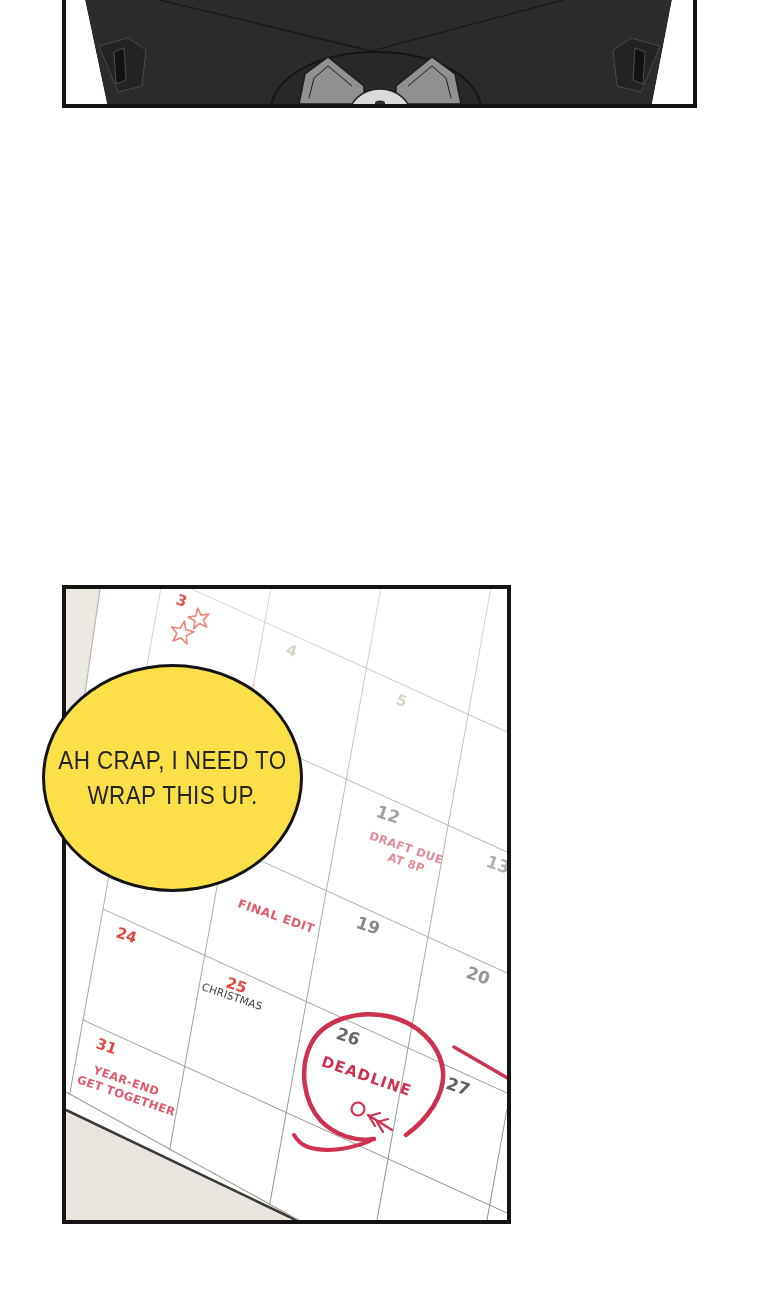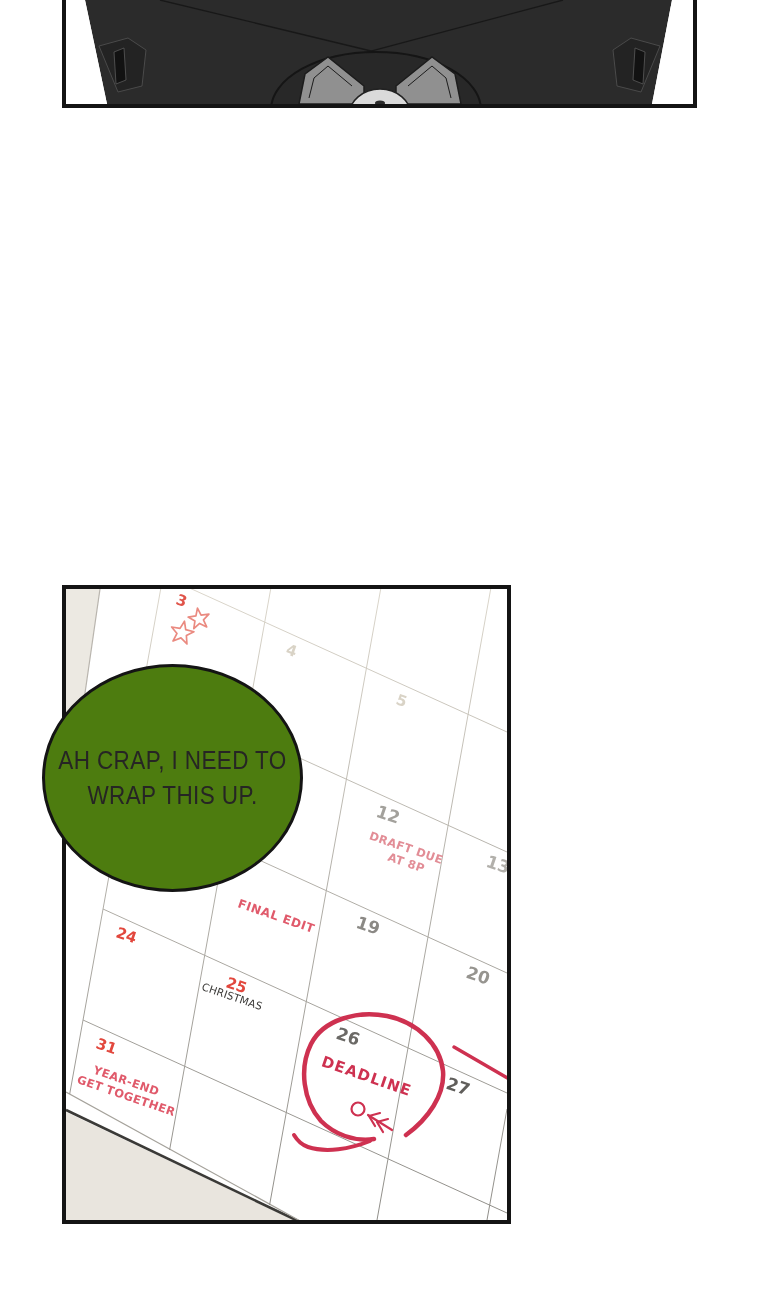--- a/index.html
+++ b/index.html
@@ -4,21 +4,21 @@
 <style>
   html,body{margin:0;padding:0;background:#ffffff;}
   .page{position:relative;width:760px;height:1300px;background:#ffffff;overflow:hidden;
         font-family:"DejaVu Sans",sans-serif;}
   .panel{position:absolute;background:#ffffff;box-sizing:border-box;}
   .panel-top{left:62px;top:0;width:635px;height:108px;
              border:4px solid #141414;border-top:none;}
   .panel-cal{left:62px;top:585px;width:449px;height:639px;border:4px solid #141414;}
   .panel svg{position:absolute;left:0;top:0;display:block;}
   .bubble{position:absolute;left:42px;top:664px;width:255px;height:222px;
-          background:#4d7c0f;border:3.5px solid #141414;border-radius:50%;z-index:4;
+          background:#fde047;border:3.5px solid #141414;border-radius:50%;z-index:4;
           display:flex;align-items:center;justify-content:center;text-align:center;}
   .bubble-text{font-family:"Liberation Sans",sans-serif;font-size:22.5px;line-height:1.38;
                color:#262524;letter-spacing:0.4px;transform:scaleY(1.12);font-weight:400;}
   svg text{font-family:"DejaVu Sans",sans-serif;}
 </style>
 </head>
 <body>
 
 <div class="page">
 

